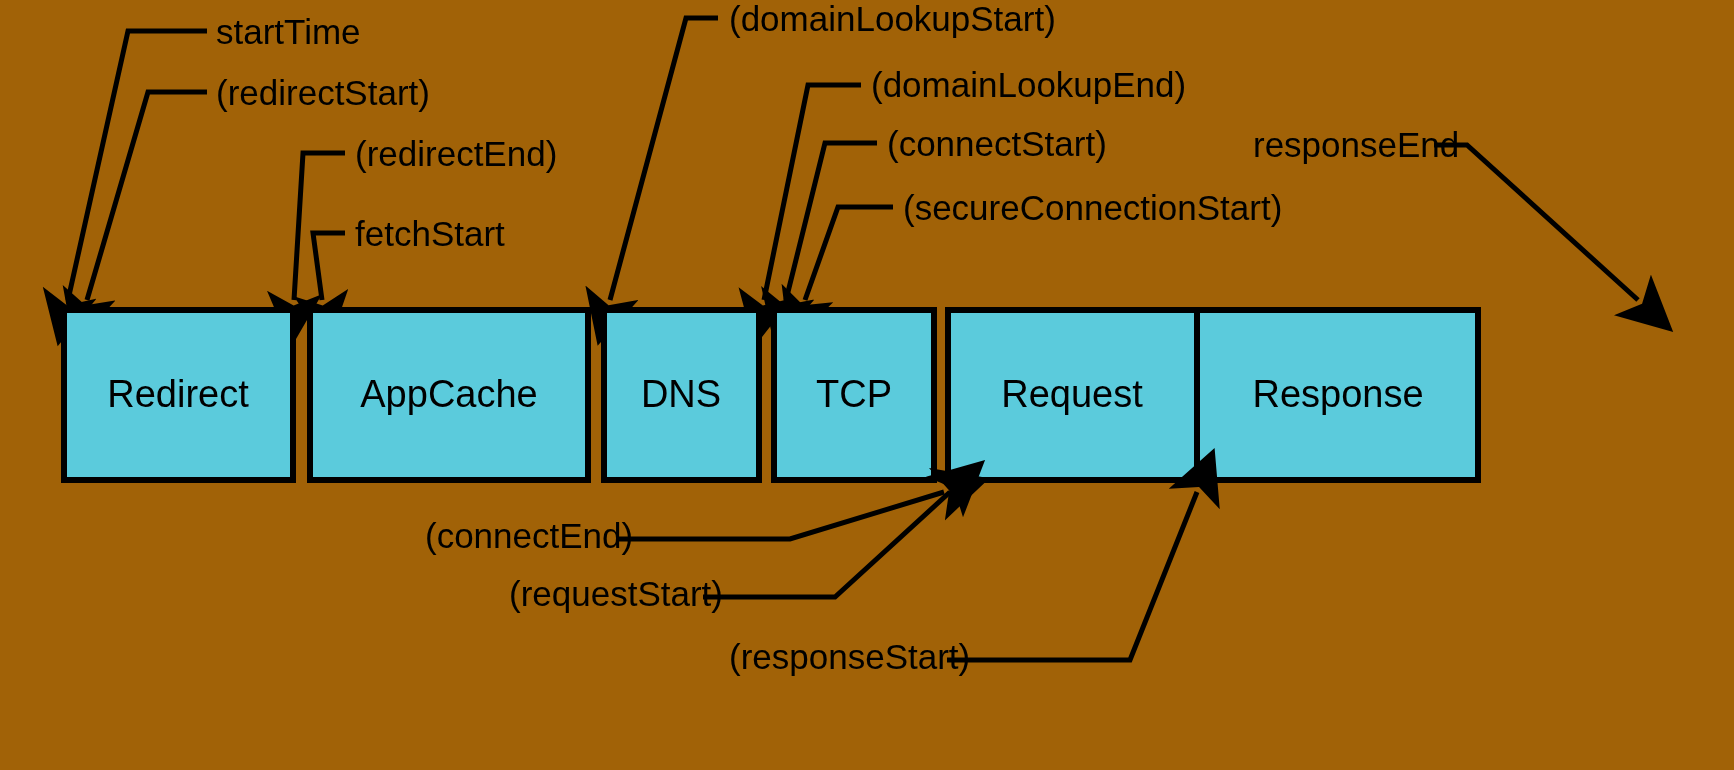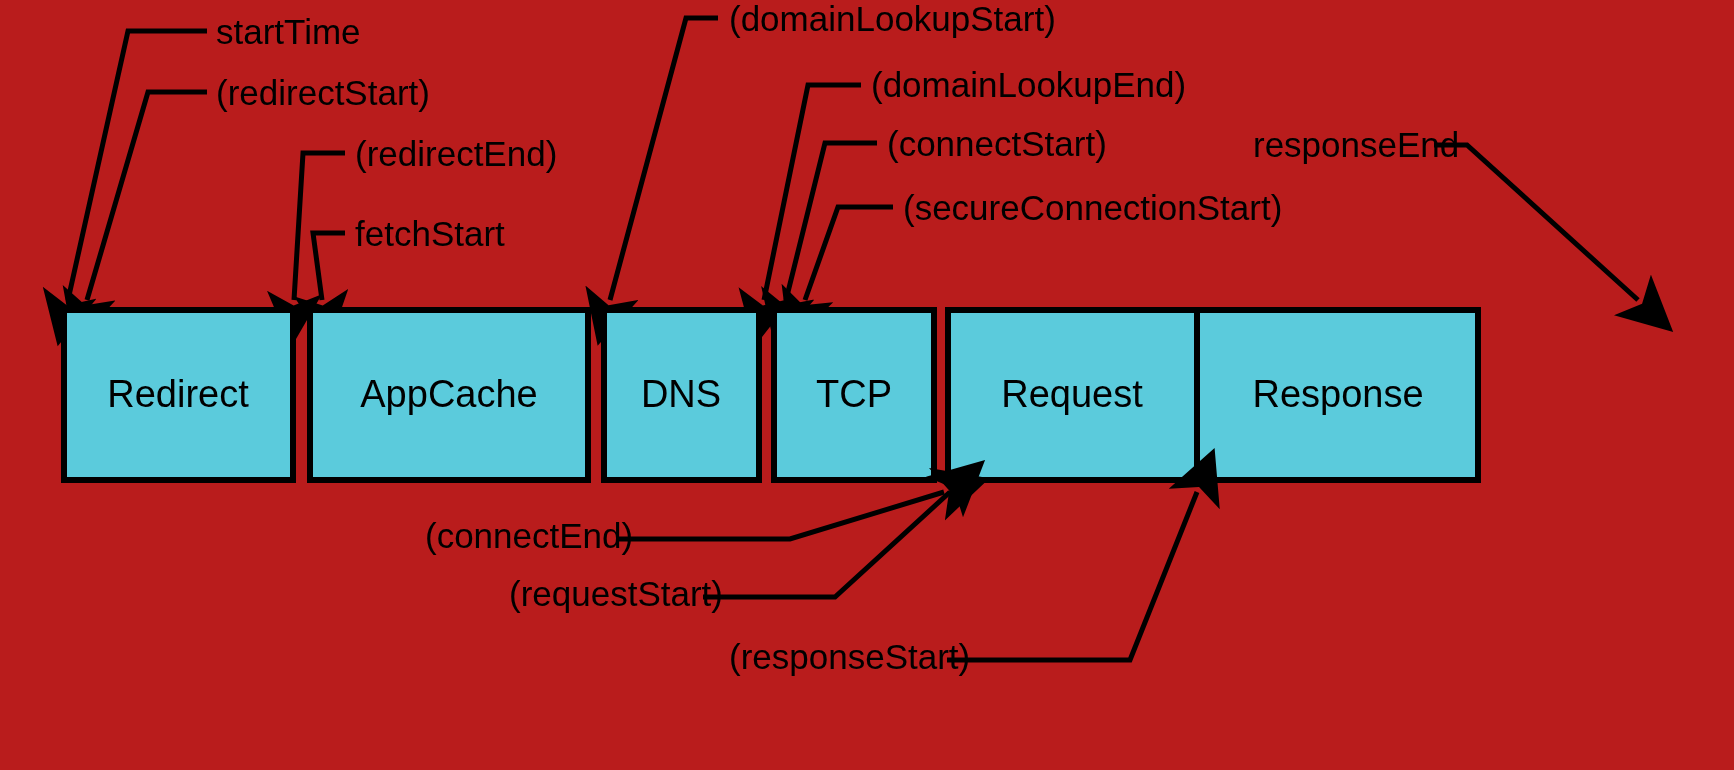--- a/index.html
+++ b/index.html
@@ -1,18 +1,18 @@
 <!DOCTYPE html>
 <html><head>
 <meta charset="utf-8">
 <style>
   html,body{margin:0;padding:0;background:#ffffff;}
   body{width:1734px;height:770px;overflow:hidden;
        font-family:"Liberation Sans","DejaVu Sans",sans-serif;}
-  #stage{position:relative;width:1734px;height:770px;background:#b91c1c;}
+  #stage{position:relative;width:1734px;height:770px;background:#a16207;}
   svg{display:block;}
   .lbl{font-family:"Liberation Sans","DejaVu Sans",sans-serif;font-size:35px;fill:#000;}
   .boxlbl{font-family:"Liberation Sans","DejaVu Sans",sans-serif;font-size:38px;fill:#000;
           text-anchor:middle;dominant-baseline:middle;}
   .leader{fill:none;stroke:#000;stroke-width:5;stroke-linecap:butt;stroke-linejoin:miter;}
   .phase-box{stroke:#000;stroke-width:6;}
   .divider{stroke:#000;stroke-width:6;}
 </style>
 </head>
 <body>

